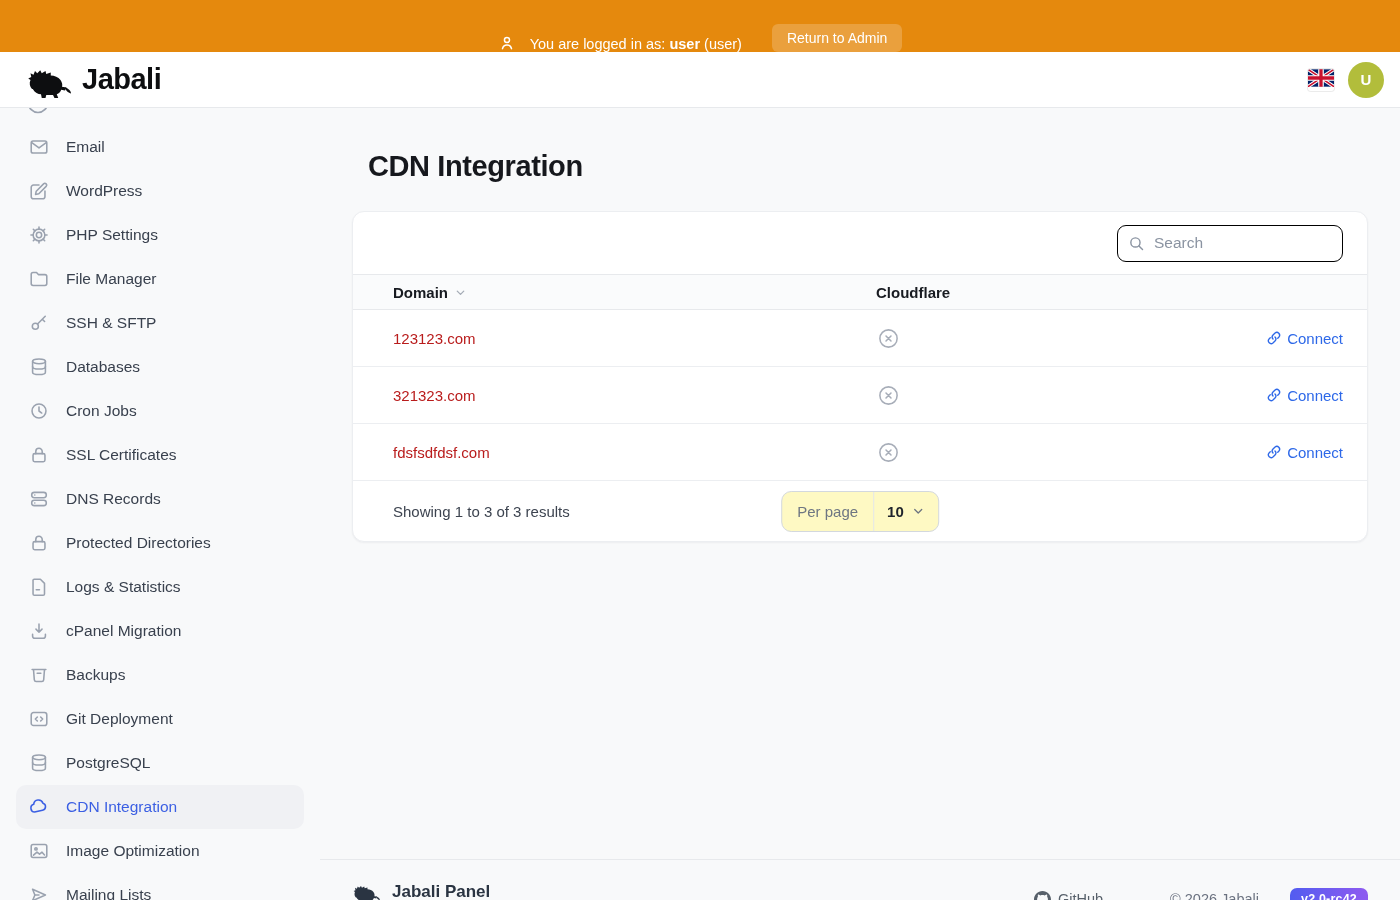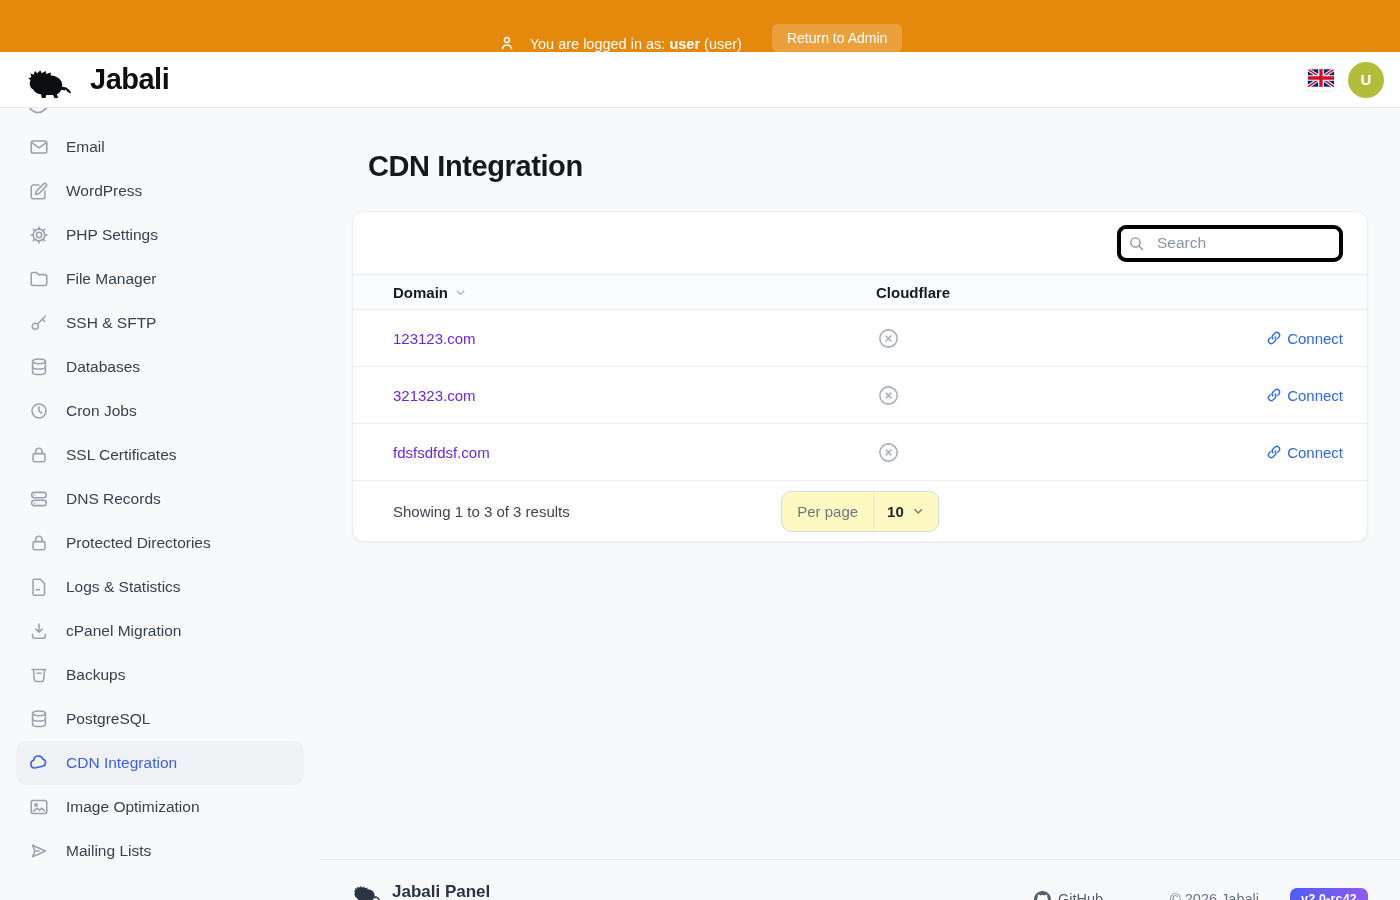--- a/index.html
+++ b/index.html
@@ -7,21 +7,21 @@
   body { font-family:"Liberation Sans", sans-serif; background:#f8f9fa; color:#1f2430; }
 
   
   .topbar { height:52px; background:#e5890d; display:flex; align-items:flex-end; justify-content:center; gap:14px; color:#fff; font-size:14.5px; }
   .topbar .usr-ico { display:flex; }
   .topbar b { font-weight:700; }
   .return-btn { background:rgba(255,255,255,.20); color:#fff; border:none; border-radius:6px; padding:6px 15px; font-size:14px; font-family:inherit; cursor:pointer; margin-left:16px; }
 
   
   .header { height:56px; background:#fff; border-bottom:1px solid #e7e9ec; display:flex; align-items:center; padding:0 16px 0 26px; position:relative; z-index:5; }
-  .brand { display:flex; align-items:center; gap:16px; cursor:pointer; }
+  .brand { display:flex; align-items:center; gap:8px; cursor:pointer; }
   .brand svg { display:block; }
   .brand-name { font-size:29px; font-weight:800; color:#0d0e10; letter-spacing:-.5px; }
   .header-right { margin-left:auto; display:flex; align-items:center; gap:14px; }
   .flag { border-radius:3px; overflow:hidden; display:block; cursor:pointer; box-shadow:0 0 0 1px rgba(0,0,0,.08); }
   .avatar { width:36px; height:36px; border-radius:50%; background:#b2bd3b; color:#fff; font-weight:700; font-size:15px; display:flex; align-items:center; justify-content:center; cursor:pointer; }
 
   
   .layout { display:flex; height:802px; }
 
   
@@ -35,27 +35,27 @@
   .side-item.active .ic svg { stroke:#3b5fe3; }
 
   
   .main { flex:1; display:flex; flex-direction:column; min-width:0; }
   .main-content { flex:1; padding:42px 32px 0 32px; }
   .page-title { font-size:29px; font-weight:700; color:#16181d; letter-spacing:-.4px; margin-left:16px; }
   .card { margin-top:28px; background:#fff; border-radius:12px; border:1px solid #eceef1; box-shadow:0 1px 2px rgba(16,24,40,.05); overflow:hidden; }
   .card-toolbar { height:62px; display:flex; align-items:center; justify-content:flex-end; padding:0 24px; }
   .search-wrap { position:relative; width:226px; }
   .search-wrap svg { position:absolute; left:11px; top:10px; }
-  .search-input { width:100%; height:37px; border:4px solid #000000; border-radius:9px; padding:0 12px 0 36px; font-size:15.5px; font-family:inherit; color:#39414e; background:#fff; outline:none; }
+  .search-input { width:100%; height:37px; border:1px solid #000000; border-radius:9px; padding:0 12px 0 36px; font-size:15.5px; font-family:inherit; color:#39414e; background:#fff; outline:none; }
   .search-input::placeholder { color:#8a93a1; }
 
   .thead { display:grid; grid-template-columns:523px 1fr; background:#fafbfc; border-top:1px solid #e7e9ec; border-bottom:1px solid #e7e9ec; height:36px; align-items:center; font-size:15px; font-weight:700; color:#181b21; }
   .th-domain { padding-left:40px; display:flex; align-items:center; gap:6px; cursor:pointer; }
   .trow { display:grid; grid-template-columns:523px 1fr; height:57px; align-items:center; border-bottom:1px solid #eceef1; font-size:15px; }
-  .td-domain { padding-left:40px; color:#6d28d9; }
+  .td-domain { padding-left:40px; color:#b91c1c; }
   .td-cf { display:flex; align-items:center; justify-content:space-between; padding-right:24px; }
   .xicon { display:flex; margin-left:1px; }
   .connect { display:flex; align-items:center; gap:5px; color:#2d68e8; font-size:15px; text-decoration:none; cursor:pointer; font-weight:500; }
 
   .pagination { height:60px; position:relative; display:flex; align-items:center; padding:0 24px 0 40px; }
   .pg-summary { font-size:15px; color:#3d4450; }
   .perpage { position:absolute; left:50%; transform:translateX(-50%); display:flex; align-items:stretch; border:1px solid #d3d8de; border-radius:10px; background:#fef9c3; height:41px; overflow:hidden; cursor:pointer; }
   .perpage .pp-label { display:flex; align-items:center; padding:0 15px; color:#6e7682; font-size:15px; border-right:1px solid #e3e6ea; }
   .perpage .pp-value { display:flex; align-items:center; gap:7px; padding:0 13px; color:#1f242c; font-size:15px; font-weight:600; }
 
@@ -242,20 +242,29 @@
   <div class="side-item">
     <span class="ic">
             <svg width="22" height="22" viewBox="0 0 24 24" fill="none" stroke-width="1.7" stroke-linecap="round" stroke-linejoin="round">
               <path d="M4.5 6h15M6 6l.9 11.3a2 2 0 0 0 2 1.7h6.2a2 2 0 0 0 2-1.7L18 6"></path>
               <path d="M10 10h4"></path>
             </svg>
           </span>
     <span class="lbl">Backups</span>
   </div>
 
+  <div class="side-item">
+    <span class="ic">
+            <svg width="22" height="22" viewBox="0 0 24 24" fill="none" stroke-width="1.7" stroke-linecap="round" stroke-linejoin="round">
+              <rect x="3.5" y="5" width="17" height="14" rx="2.5"></rect>
+              <path d="m10.2 9.8-2.2 2.2 2.2 2.2m3.6-4.4 2.2 2.2-2.2 2.2"></path>
+            </svg>
+          </span>
+    <span class="lbl">Git Deployment</span>
+  </div>
 
   <div class="side-item">
     <span class="ic">
             <svg width="22" height="22" viewBox="0 0 24 24" fill="none" stroke-width="1.7" stroke-linecap="round" stroke-linejoin="round">
               <ellipse cx="12" cy="5.8" rx="7" ry="2.6"></ellipse>
               <path d="M5 5.8v5.8c0 1.5 3.1 2.6 7 2.6s7-1.1 7-2.6V5.8"></path>
               <path d="M5 11.6v6c0 1.5 3.1 2.6 7 2.6s7-1.1 7-2.6v-6"></path>
             </svg>
           </span>
     <span class="lbl">PostgreSQL</span>

